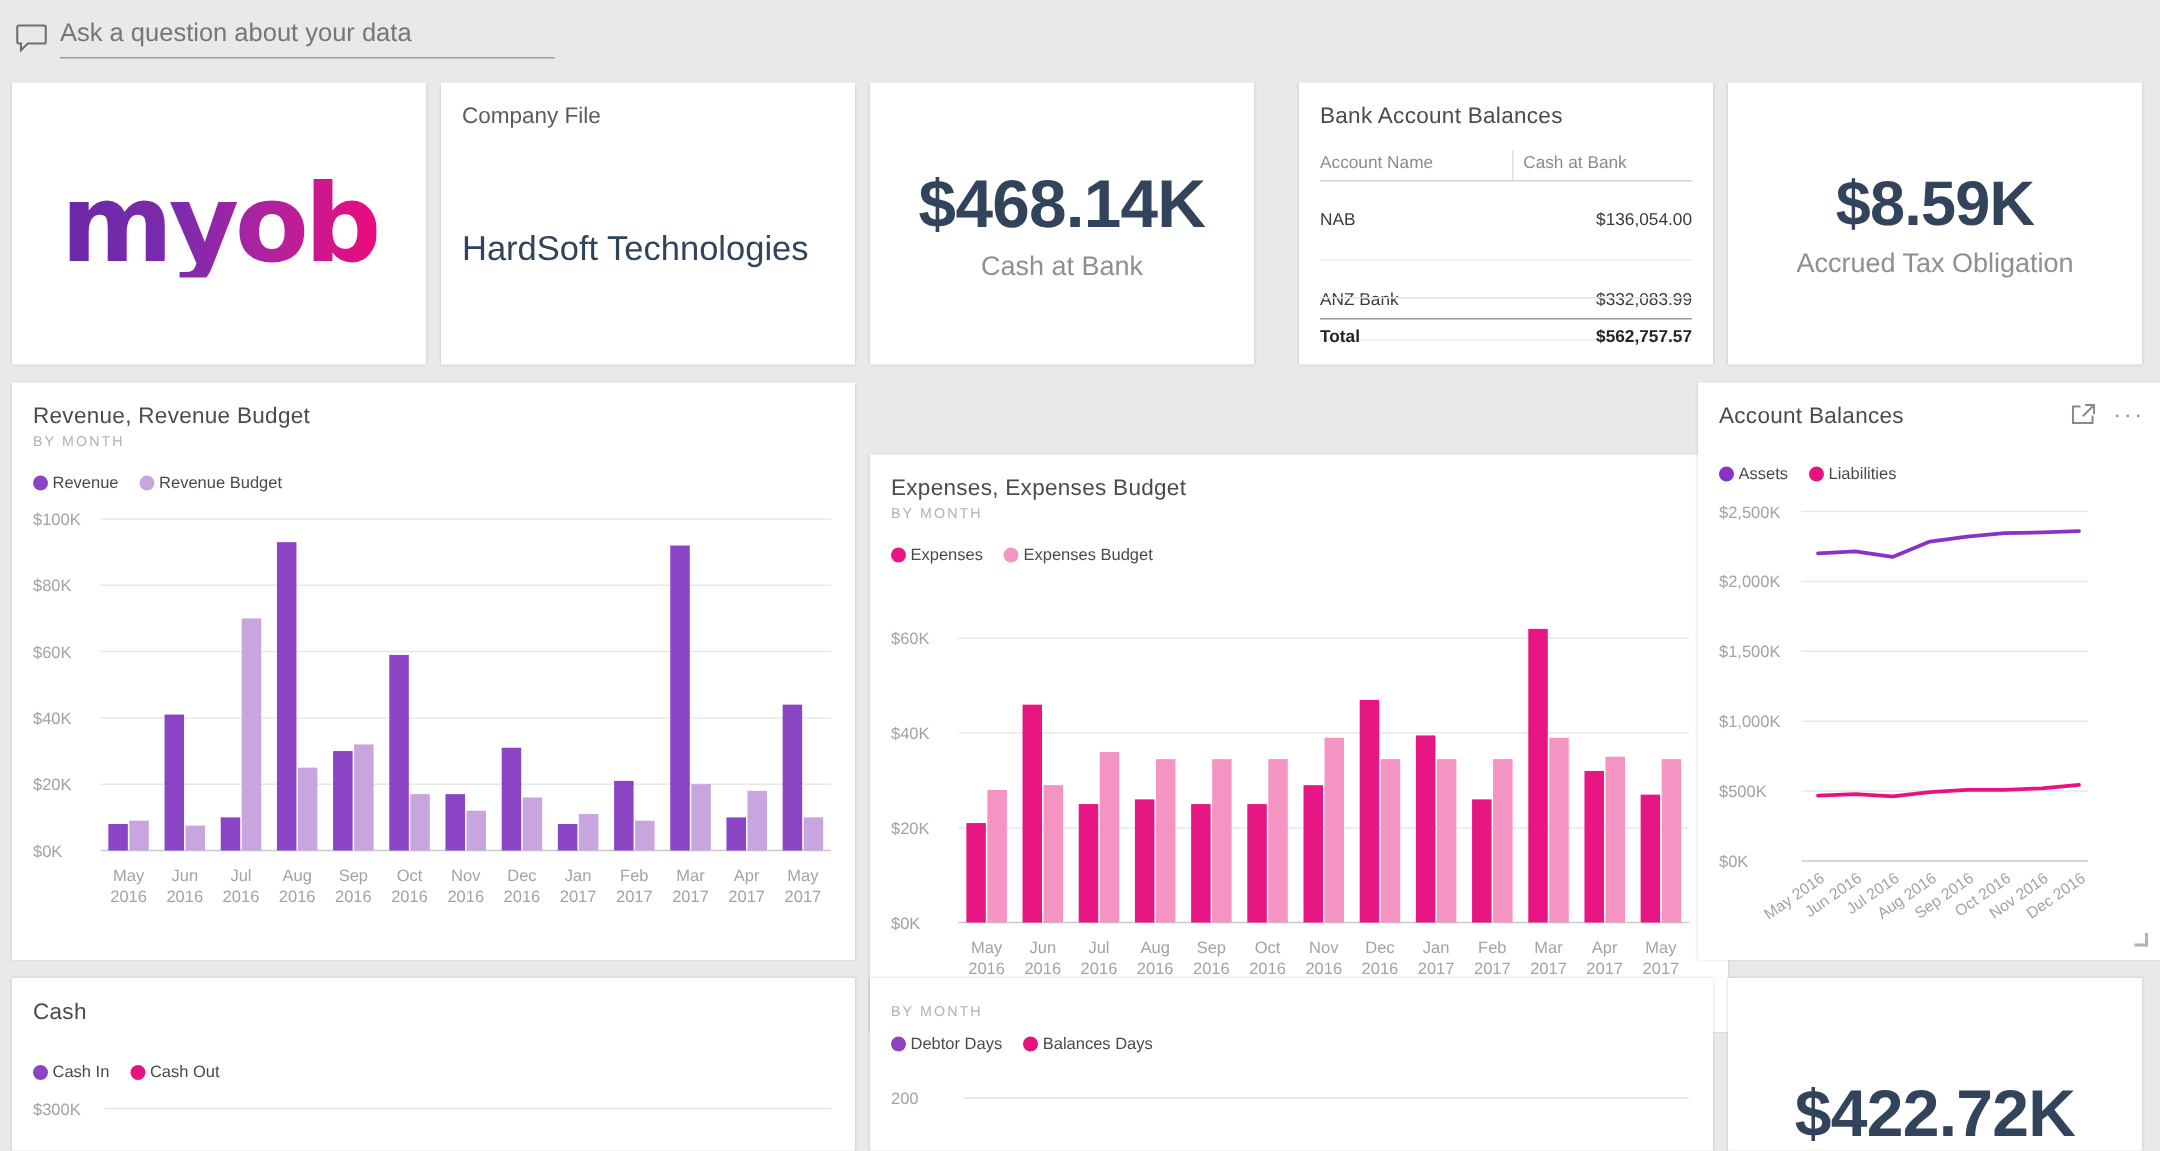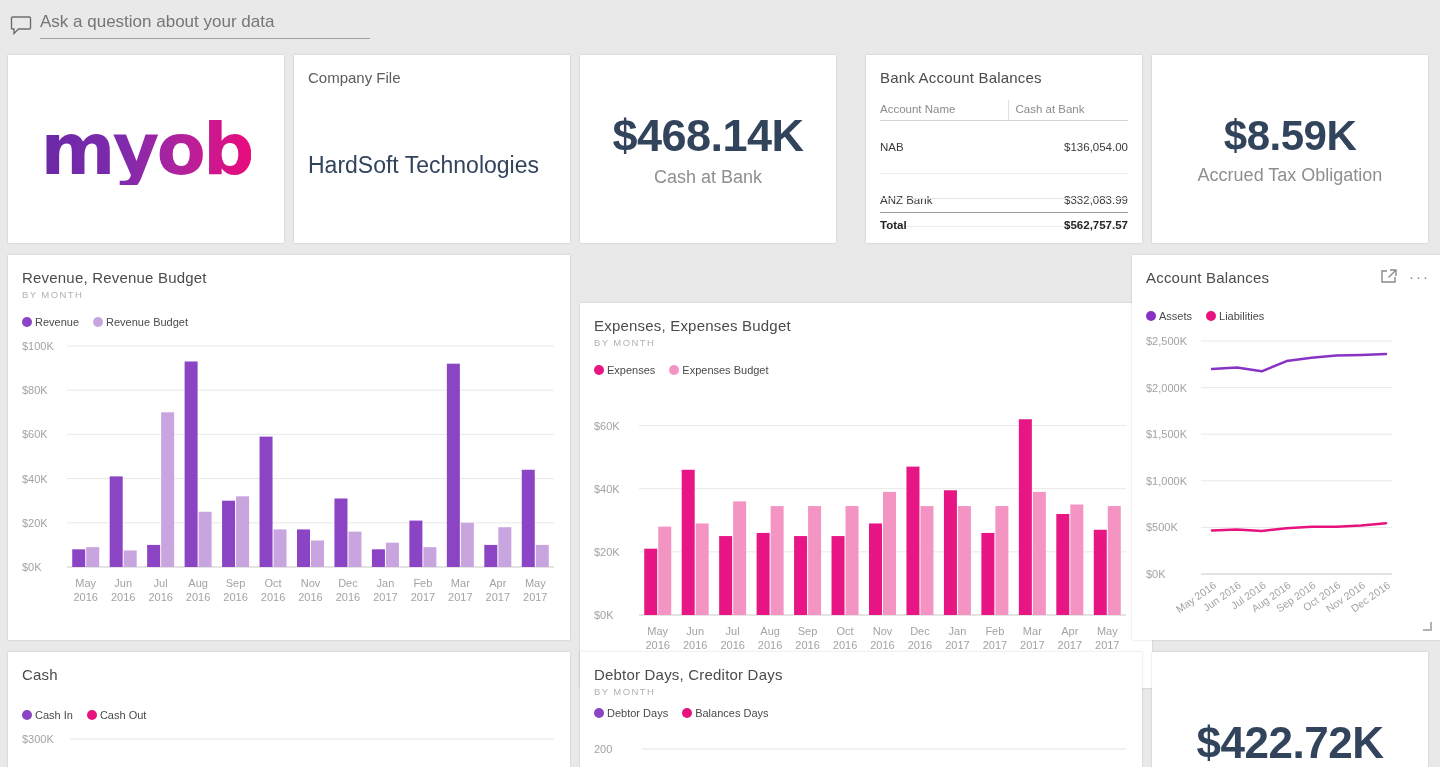--- a/index.html
+++ b/index.html
@@ -314,21 +314,20 @@
         <span class="lg-label">Cash Out</span>
       </span>
     </div>
   <svg class="chart" width="534" height="150" viewBox="0 0 534 150" style="margin-top:8px;">
       <line x1="48" x2="532" y1="10" y2="10" stroke="#e3e3e3" stroke-width="1"></line>
       <text x="0" y="14" fill="#a3a3a3" font-size="11">$300K</text>
     </svg>
 </div>
 
 <div class="tile" style="left:580px;top:652px;width:562px;height:300px;">
-  <div class="tile-title">Debtor Days, Creditor Days</div>
   <div class="tile-subtitle">BY MONTH</div>
   <div class="legend mt10">
       <span class="lg-item">
         <span class="lg-dot" style="background: rgb(138, 68, 196);"></span>
         <span class="lg-label">Debtor Days</span>
       </span>
       <span class="lg-item">
         <span class="lg-dot" style="background: rgb(232, 18, 127);"></span>
         <span class="lg-label">Balances Days</span>
       </span>

